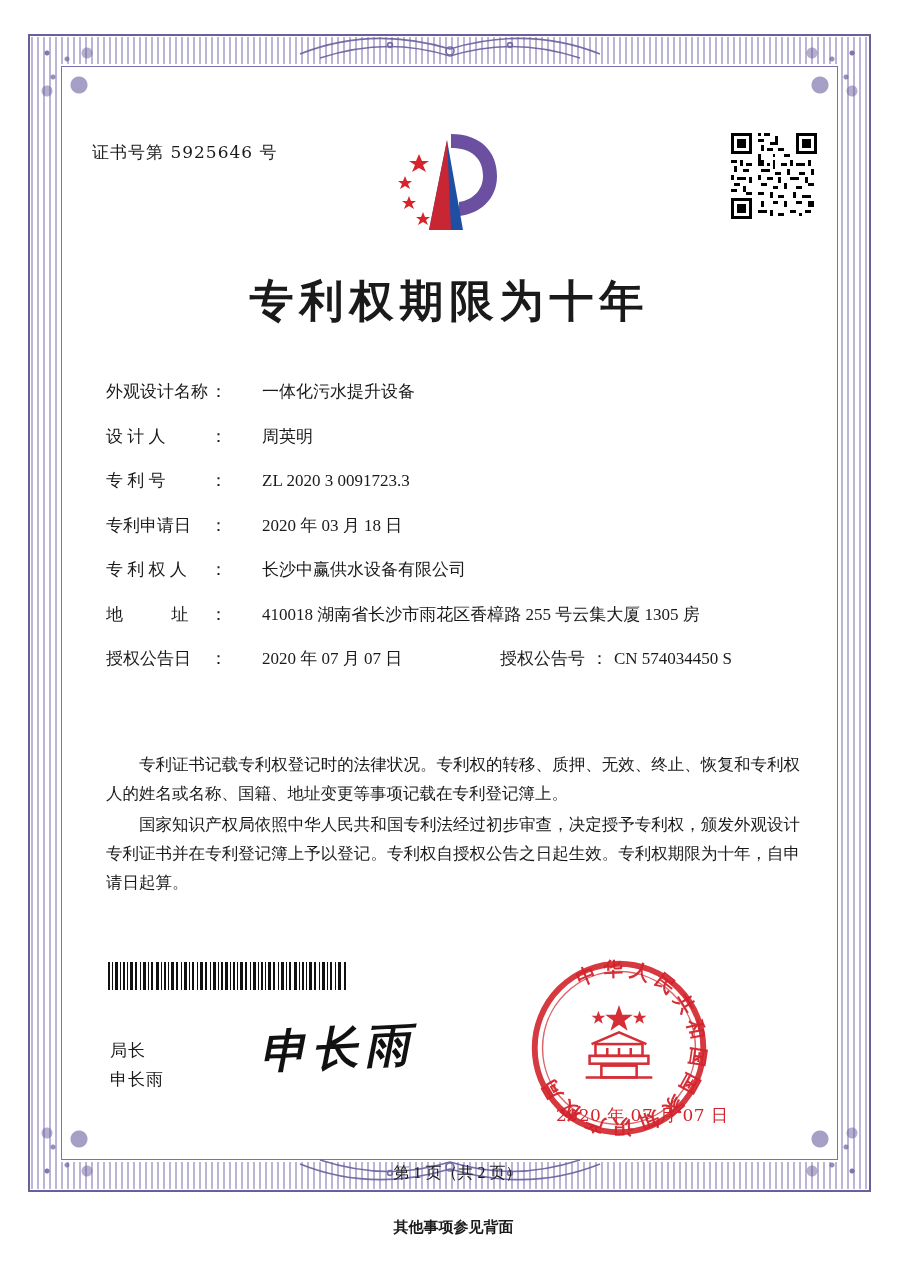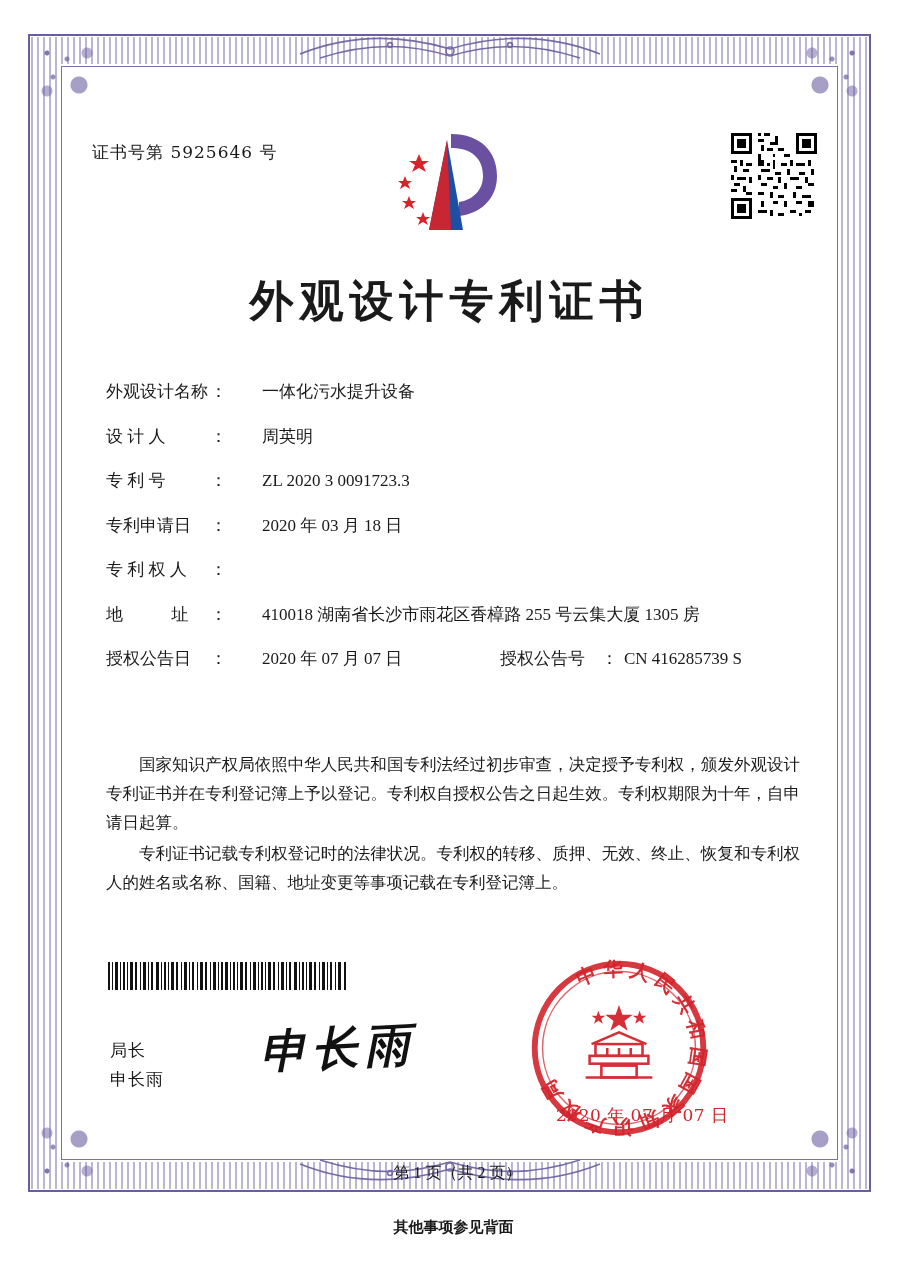--- a/index.html
+++ b/index.html
@@ -126,21 +126,21 @@
   .flabel {
     width: 104px;
     flex: 0 0 104px;
     letter-spacing: 0px;
     white-space: nowrap;
   }
   .flabel.sp4 { letter-spacing: 22px; }
   .fcolon { flex: 0 0 auto; margin-right: 6px; }
   .fvalue { flex: 1 1 auto; white-space: nowrap; margin-left: 29px; }
   .frow.pub .fvalue { flex: 0 0 auto; width: 238px; }
-  .pub2-label { width: auto; flex: 0 0 auto; margin-right: 16px; }
+  .pub2-label { width: auto; flex: 0 0 auto; margin-right: 6px; }
 
   
   .paras {
     position: absolute;
     left: 106px; top: 750px;
     width: 694px;
     font-size: 16.5px;
     line-height: 29px;
     text-align: justify;
   }
@@ -318,21 +318,21 @@
         <rect x="26" y="23" width="2" height="2"></rect>
       <rect x="9" y="26" width="3" height="1"></rect>
         <rect x="13" y="26" width="1" height="2"></rect>
       <rect x="16" y="27" width="2" height="1"></rect>
         <rect x="20" y="26" width="2" height="1"></rect>
       <rect x="23" y="27" width="1" height="1"></rect>
         <rect x="25" y="26" width="2" height="1"></rect>
     </g>
   </svg>
 
-  <div class="title">外观设计专利证书</div>
+  <div class="title">专利权期限为十年</div>
 
   <div class="fields">
 
     <div class="frow">
       <span class="flabel">外观设计名称</span>
       <span class="fcolon">：</span>
       <span class="fvalue">一体化污水提升设备</span>
     </div>
 
     <div class="frow">
@@ -349,42 +349,43 @@
 
     <div class="frow">
       <span class="flabel">专利申请日</span>
       <span class="fcolon">：</span>
       <span class="fvalue">2020 年 03 月 18 日</span>
     </div>
 
     <div class="frow">
       <span class="flabel">专 利 权 人</span>
       <span class="fcolon">：</span>
+      <span class="fvalue">长沙中赢供水设备有限公司</span>
     </div>
 
     <div class="frow">
       <span class="flabel sp4">地 址</span>
       <span class="fcolon">：</span>
       <span class="fvalue">410018  湖南省长沙市雨花区香樟路 255 号云集大厦 1305 房</span>
     </div>
 
     <div class="frow pub">
       <span class="flabel">授权公告日</span>
       <span class="fcolon">：</span>
       <span class="fvalue">2020 年 07 月 07 日</span>
       <span class="pub2-label">授权公告号</span>
       <span class="fcolon">：</span>
-      <span>CN 416285739 S</span>
+      <span>CN 574034450 S</span>
     </div>
 
   </div>
 
   <div class="paras">
+    <p>专利证书记载专利权登记时的法律状况。专利权的转移、质押、无效、终止、恢复和专利权人的姓名或名称、国籍、地址变更等事项记载在专利登记簿上。</p>
     <p>国家知识产权局依照中华人民共和国专利法经过初步审查，决定授予专利权，颁发外观设计专利证书并在专利登记簿上予以登记。专利权自授权公告之日起生效。专利权期限为十年，自申请日起算。</p>
-    <p>专利证书记载专利权登记时的法律状况。专利权的转移、质押、无效、终止、恢复和专利权人的姓名或名称、国籍、地址变更等事项记载在专利登记簿上。</p>
   </div>
 
   <svg class="barcode" viewBox="0 0 240 28" shape-rendering="crispEdges">
     <g fill="#111">
       <rect x="0" y="0" width="2" height="28"></rect>
         <rect x="4" y="0" width="1" height="28"></rect>
       <rect x="7" y="0" width="3" height="28"></rect>
         <rect x="12" y="0" width="1" height="28"></rect>
       <rect x="15" y="0" width="2" height="28"></rect>
         <rect x="19" y="0" width="1" height="28"></rect>

